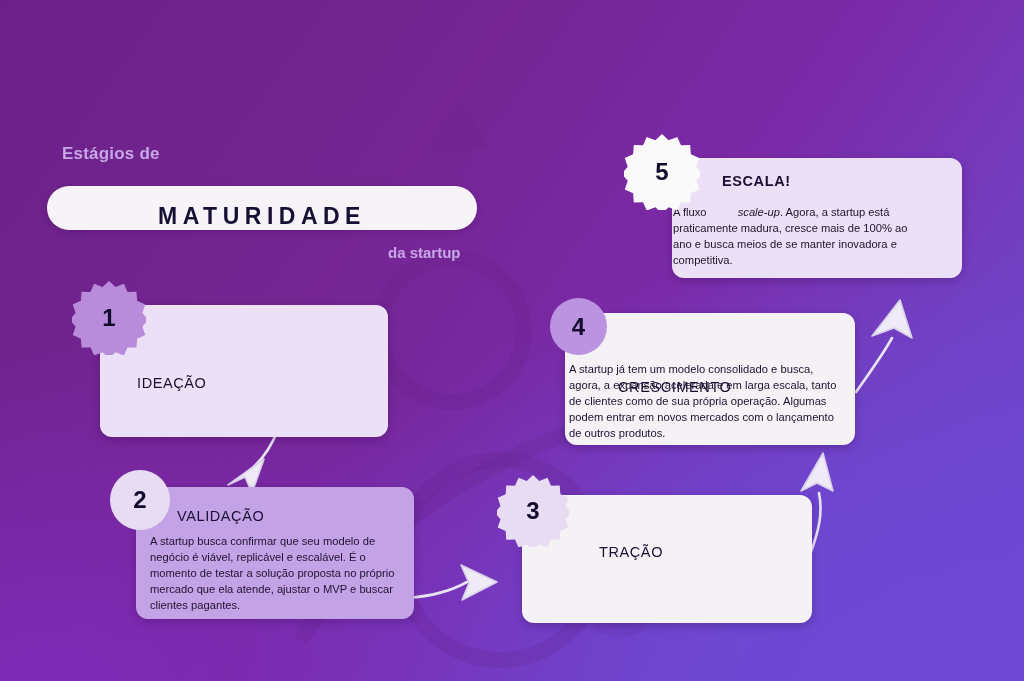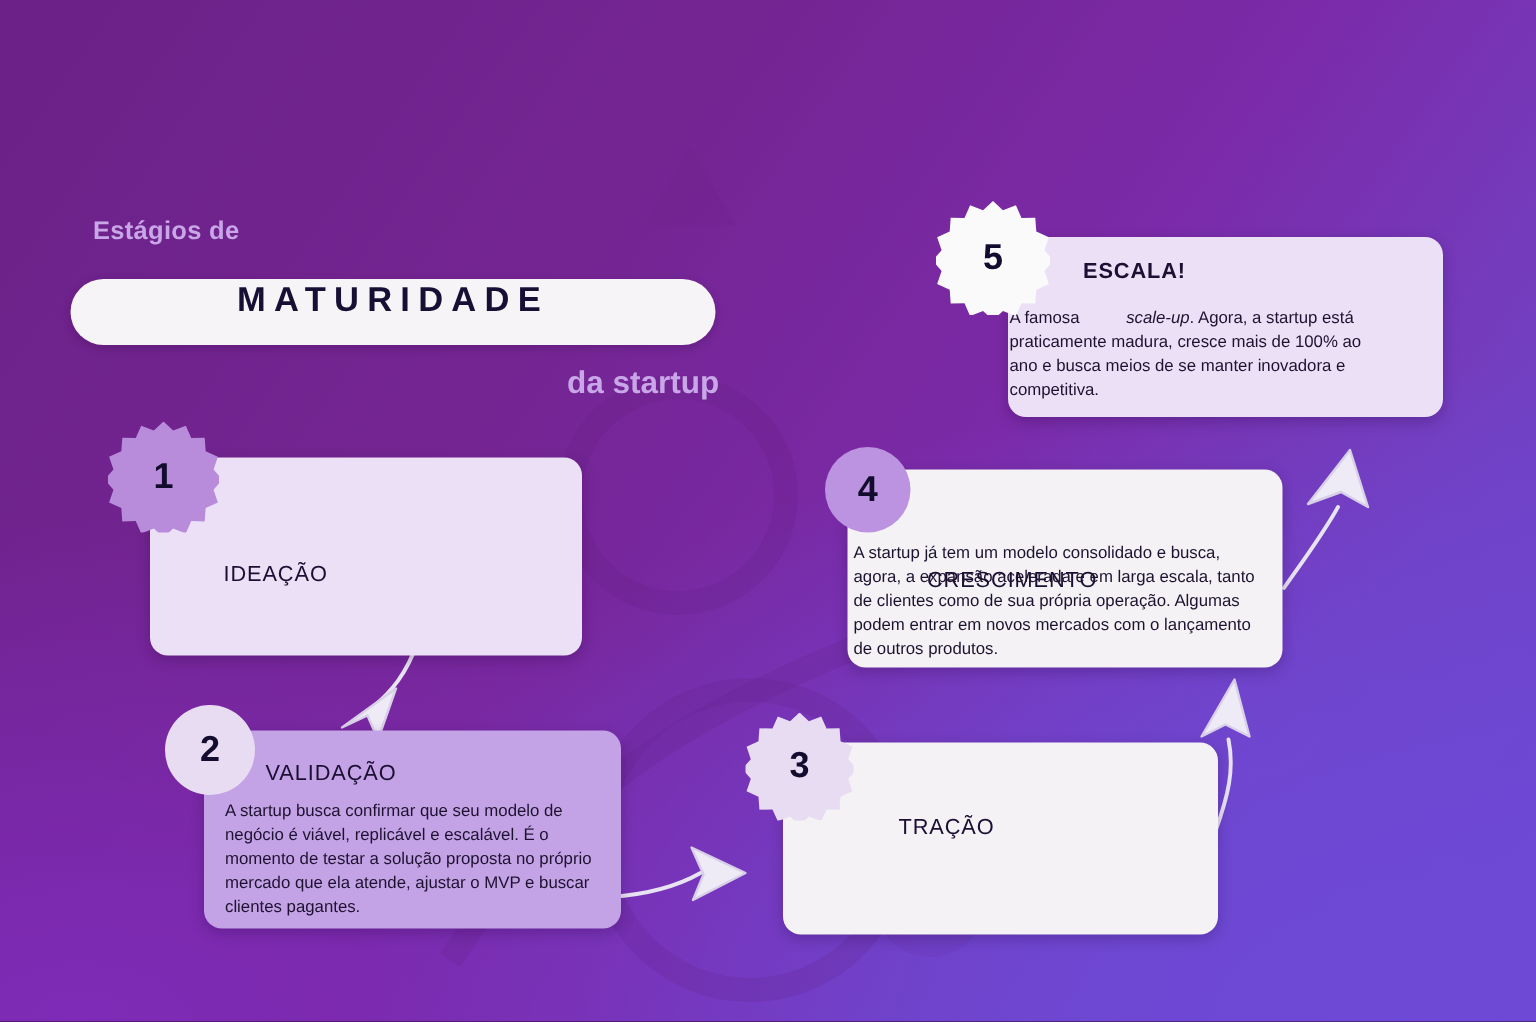--- a/index.html
+++ b/index.html
@@ -42,34 +42,34 @@
   .title-pill {
     position: absolute;
     left: 47px;
     top: 186px;
     width: 430px;
     height: 44px;
     background: #f7f4f7;
     border-radius: 26px;
     box-shadow: 0 2px 6px rgba(40,5,60,0.22);
     display: flex;
-    align-items: flex-start;
+    align-items: flex-end;
     justify-content: center;
   }
   .title-pill span {
     font-size: 23px;
     font-weight: 700;
     letter-spacing: 5.5px;
     color: #171034;
   }
   .subkicker {
     position: absolute;
-    left: 378px;
+    left: 388px;
     top: 244px;
-    font-size: 21px;
+    font-size: 15px;
     font-weight: 700;
     color: #c9a6e8;
   }
 
   
   .card {
     position: absolute;
     border-radius: 12px;
     box-shadow: 0 3px 9px rgba(35,5,55,0.25);
     box-sizing: border-box;
@@ -163,28 +163,28 @@
   </svg>
 
   <svg class="arrow" style="left:852px; top:282px; width:120px; height:120px;" viewBox="0 0 120 120">
     <path d="M4 110 C 18 90, 30 74, 40 56" fill="none" stroke="#e8e3f2" stroke-width="2.6" stroke-linecap="round"></path>
     <path d="M20 54 L48 18 L60 56 L42 46 Z" fill="#eeeaf6" stroke="#d8d0e8" stroke-width="1.6" stroke-linejoin="round"></path>
   </svg>
 
   <div class="card" style="left:672px; top:158px; width:290px; height:120px; background:#ece0f6;"></div>
   <div class="card-title" style="left:722px; top:173px;font-weight:bold;">ESCALA!</div>
   <div class="card-body" style="left:673px; top:205px; width:250px;">
-    <span>A famosa </span><i>scale-up</i><span>. Agora, a startup está praticamente madura, cresce mais de 100% ao ano e busca meios de se manter inovadora e competitiva.</span>
+    <span>A fluxo </span><i>scale-up</i><span>. Agora, a startup está praticamente madura, cresce mais de 100% ao ano e busca meios de se manter inovadora e competitiva.</span>
   </div>
   <div class="badge star" style="left:624px; top:134px; width:76px; height:76px; background:#fbfafb;">
     <div class="starinner">5</div>
   </div>
 
   <div class="card" style="left:100px; top:305px; width:288px; height:132px; background:#ece0f6;"></div>
-  <div class="card-title" style="left:149px; top:328px;margin-top:47px;">IDEAÇÃO</div>
+  <div class="card-title" style="left:137px; top:328px;margin-top:47px;">IDEAÇÃO</div>
   <div class="badge star" style="left:72px; top:281px; width:74px; height:74px; background:#b98cdb;">
     <div class="starinner">1</div>
   </div>
 
   <div class="card" style="left:565px; top:313px; width:290px; height:132px; background:#f4f2f4;"></div>
   <div class="card-title" style="left:618px; top:333px;margin-top:46px;">CRESCIMENTO</div>
   <div class="card-body" style="left:569px; top:362px; width:272px;">A startup já tem um modelo consolidado e busca, agora, a expansão acelerada e em larga escala, tanto de clientes como de sua própria operação. Algumas podem entrar em novos mercados com o lançamento de outros produtos.</div>
   <div class="badge circle" style="left:550px; top:298px; width:57px; height:57px; background:#bc93e0;">
     <span>4</span>
   </div>

